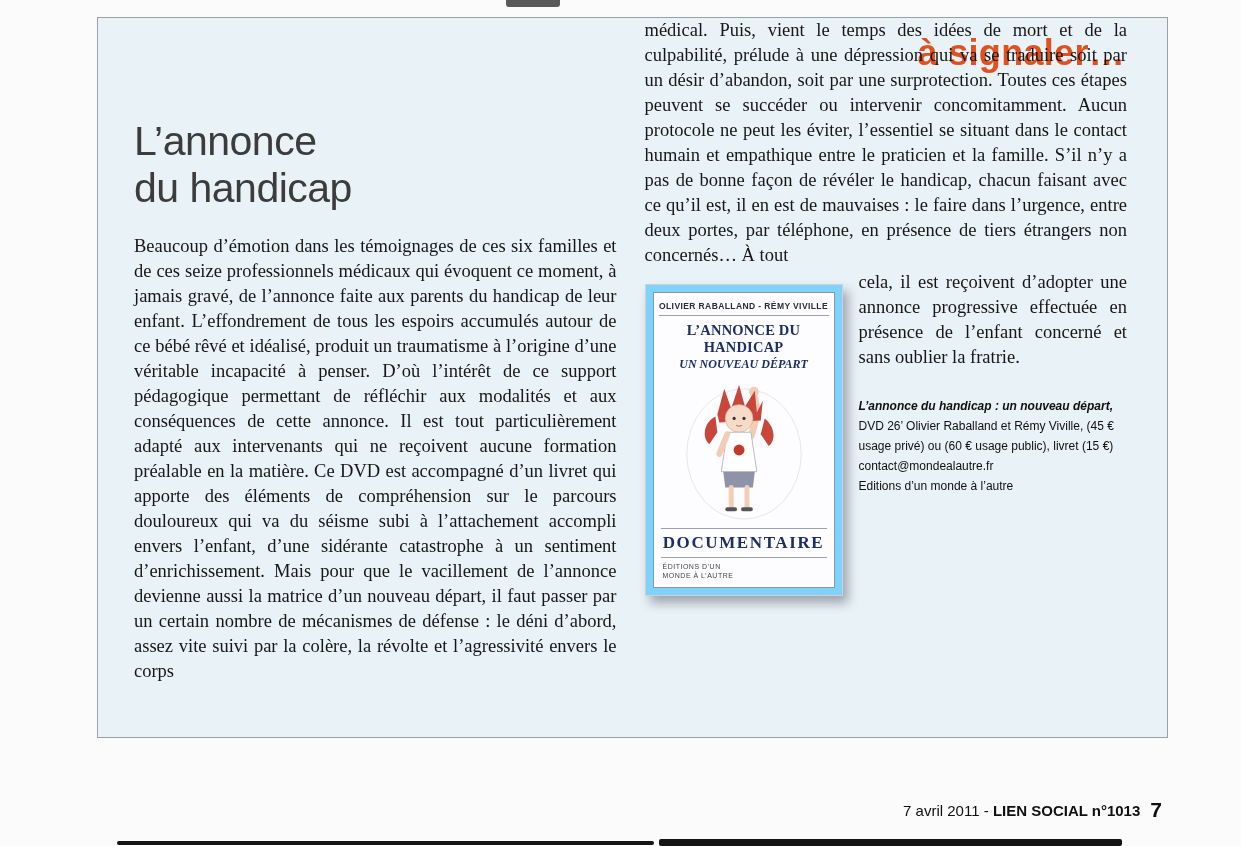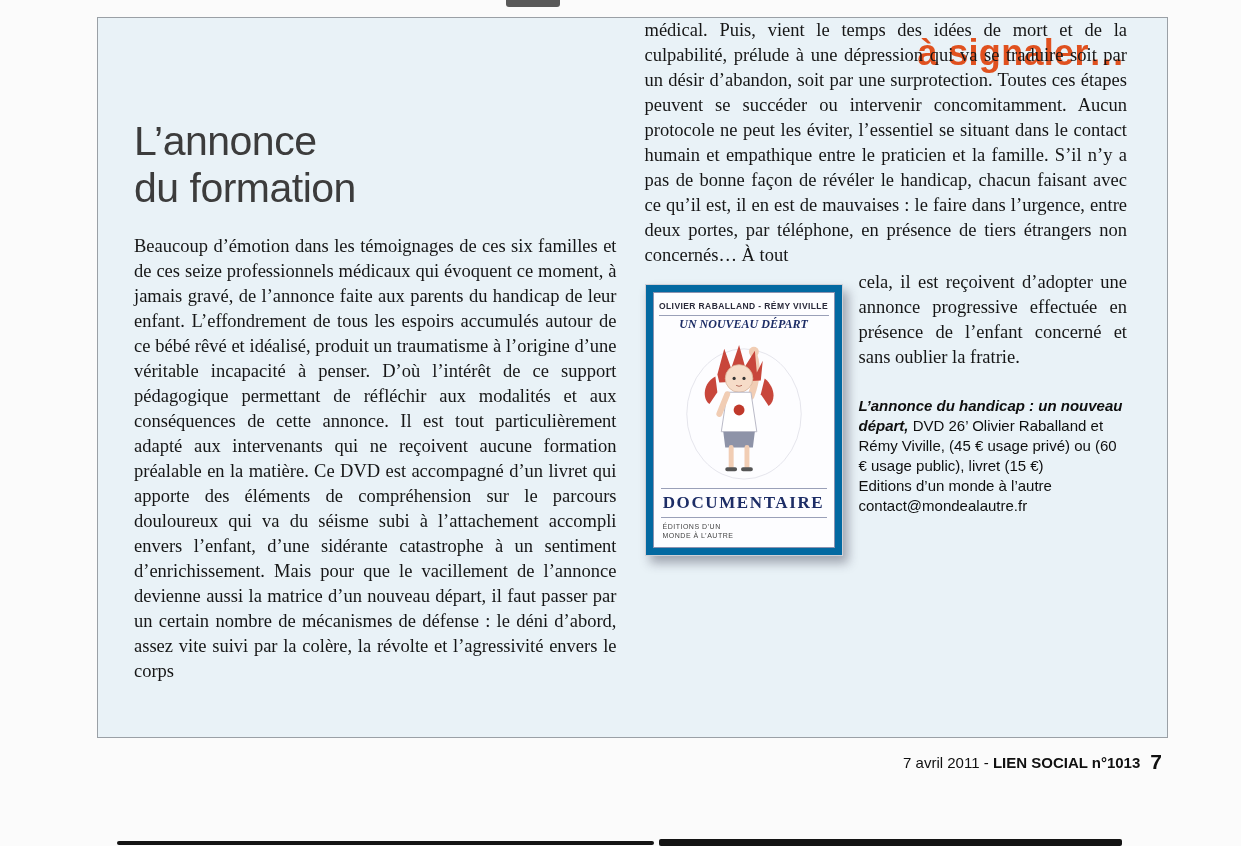--- a/index.html
+++ b/index.html
@@ -55,21 +55,21 @@
     text-align: justify; color: #161616;
     hyphens: auto;
   }
 
   
   .wrap-block { margin-top: 2px; }
   .wrap-block::after { content: ""; display: block; clear: both; }
   .dvd-photo {
     float: left;
     width: 198px;
-    background: #0369a1;
+    background: #7dd3fc;
     padding: 7px;
     border: 1px solid #d0d0d6;
     box-shadow: 5px 7px 10px rgba(40, 40, 60, .38);
     margin: 14px 16px 6px 0;
   }
   .dvd-cover {
     border: 1px solid #8d93b0;
     background: #fdfdff;
     text-align: center;
     padding: 8px 5px 6px;
@@ -97,28 +97,28 @@
   }
   .dvd-publisher {
     font-family: "Liberation Sans", sans-serif;
     font-size: 7px; line-height: 1.25; letter-spacing: .5px;
     color: #444; text-transform: uppercase;
     width: 74px; margin: 5px 0 0 4px; text-align: left;
   }
 
   .caption {
     font-family: "Liberation Sans", sans-serif;
-    font-size: 15px; line-height: 20px; color: #0f0f0f;
+    font-size: 12px; line-height: 20px; color: #0f0f0f;
     margin-top: 26px; text-align: left;
   }
   .caption p { margin: 0; }
   .caption-title { font-weight: 700; font-style: italic; }
 
   .footer {
-    position: absolute; top: 750px; right: 79px;
+    position: absolute; top: 798px; right: 79px;
     font-family: "Liberation Sans", sans-serif;
     font-size: 15px; color: #101010; white-space: nowrap;
   }
   .footer-mag { font-weight: 700; }
   .footer-num { font-weight: 700; font-size: 21px; margin-left: 10px; vertical-align: -1px; }
 </style>
 </head>
 <body>
 
 <div class="page">
@@ -127,33 +127,34 @@
 
   <div class="box">
 
     <div class="signaler">à signaler…</div>
 
     <div class="columns">
 
       <div class="col col-left">
         <h1 class="title">
           <span class="title-line">L’annonce</span>
-          <span class="title-line">du formation</span>
+          <span class="title-line">du handicap</span>
         </h1>
         <p class="body">Beaucoup d’émotion dans les témoignages de ces six familles et de ces seize professionnels médicaux qui évoquent ce moment, à jamais gravé, de l’annonce faite aux parents du handicap de leur enfant. L’effondrement de tous les espoirs accumulés autour de ce bébé rêvé et idéalisé, produit un traumatisme à l’origine d’une véritable incapacité à penser. D’où l’intérêt de ce support pédagogique permettant de réfléchir aux modalités et aux conséquences de cette annonce. Il est tout particulièrement adapté aux intervenants qui ne reçoivent aucune formation préalable en la matière. Ce DVD est accompagné d’un livret qui apporte des éléments de compréhension sur le parcours douloureux qui va du séisme subi à l’attachement accompli envers l’enfant, d’une sidérante catastrophe à un sentiment d’enrichissement. Mais pour que le vacillement de l’annonce devienne aussi la matrice d’un nouveau départ, il faut passer par un certain nombre de mécanismes de défense : le déni d’abord, assez vite suivi par la colère, la révolte et l’agressivité envers le corps</p>
       </div>
 
       <div class="col col-right">
         <p class="body">médical. Puis, vient le temps des idées de mort et de la culpabilité, prélude à une dépression qui va se traduire soit par un désir d’abandon, soit par une surprotection. Toutes ces étapes peuvent se succéder ou intervenir concomitamment. Aucun protocole ne peut les éviter, l’essentiel se situant dans le contact humain et empathique entre le praticien et la famille. S’il n’y a pas de bonne façon de révéler le handicap, chacun faisant avec ce qu’il est, il en est de mauvaises : le faire dans l’urgence, entre deux portes, par téléphone, en présence de tiers étrangers non concernés… À tout</p>
 
         <div class="wrap-block">
 
           <div class="dvd-photo">
             <div class="dvd-cover">
               <div class="dvd-authors">Olivier Raballand - Rémy Viville</div>
+              <div class="dvd-title">L’annonce du handicap</div>
               <div class="dvd-subtitle">Un nouveau départ</div>
               <div class="dvd-art">
                 <svg viewBox="0 0 130 150" width="130" height="148" aria-hidden="true">
                   <ellipse cx="65" cy="78" rx="58" ry="66" fill="none" stroke="#e5e5ec" stroke-width="1"></ellipse>
                   <path d="M72 60 Q81 36 75 18" stroke="#f1cdb4" stroke-width="7" fill="none" stroke-linecap="round"></path>
                   <circle cx="75" cy="15" r="5" fill="#f1cdb4"></circle>
                   <path d="M38 38 L45 12 L52 32 L60 8 L66 30 L76 14 L78 36 L84 24 L82 44 L40 46 Z" fill="#c8463b"></path>
                   <path d="M36 40 C24 46 22 62 30 68 L38 56 Z" fill="#c8463b"></path>
                   <path d="M86 42 C96 50 98 64 90 70 L82 58 Z" fill="#c8463b"></path>
                   <circle cx="60" cy="42" r="14" fill="#f6dcc8" stroke="#d9b49a" stroke-width="0.8"></circle>
@@ -170,22 +171,22 @@
               </div>
               <div class="dvd-genre">Documentaire</div>
               <div class="dvd-publisher">Éditions d’un monde à l’autre</div>
             </div>
           </div>
 
           <p class="body">cela, il est reçoivent d’adopter une annonce progressive effectuée en présence de l’enfant concerné et sans oublier la fratrie.</p>
 
           <div class="caption">
             <p><span class="caption-title">L’annonce du handicap : un nouveau départ,</span><span> DVD 26’ Olivier Raballand et Rémy Viville, (45 € usage privé) ou (60 € usage public), livret (15 €)</span></p>
+            <div>contact@mondealautre.fr</div>
             <div>Editions d’un monde à l’autre</div>
-            <div>contact@mondealautre.fr</div>
           </div>
 
         </div>
       </div>
 
     </div>
   </div>
 
   <div class="footer">
     <span>7 avril 2011</span><span> - </span><span class="footer-mag">LIEN SOCIAL n°1013</span><span class="footer-num">7</span>

